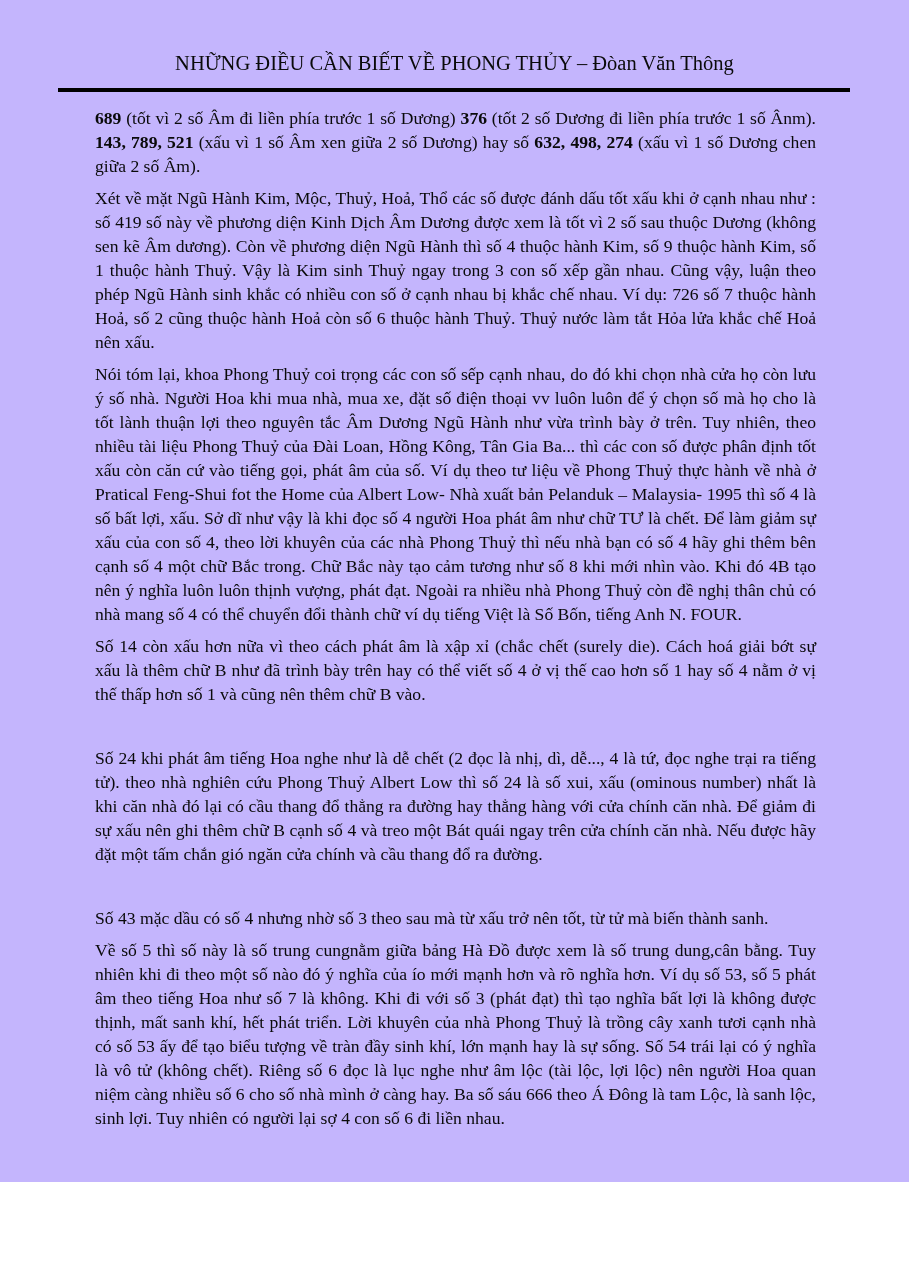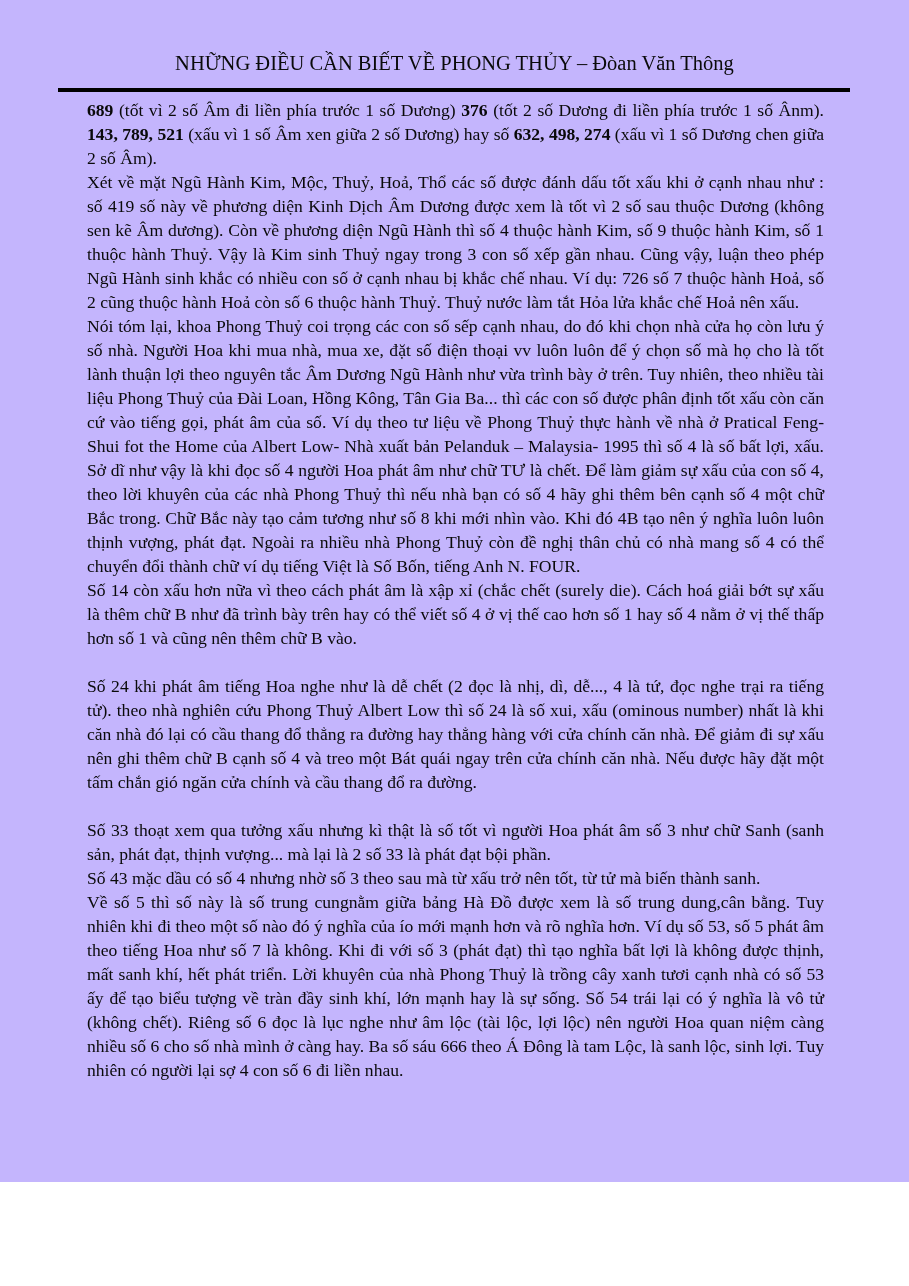--- a/index.html
+++ b/index.html
@@ -37,21 +37,21 @@
   .body-text {
     position: absolute;
     top: 98px;
     left: 87px;
     width: 737px;
     font-size: 17.6px;
     line-height: 24px;
     text-align: justify;
   }
   .body-text p.para {
-    margin: 0;
+    margin: 8px;
     padding: 0;
   }
   .body-text p.spacer {
     margin: 0;
     padding: 0;
     height: 24px;
   }
   .body-text b {
     font-weight: bold;
   }
@@ -71,18 +71,17 @@
   <div class="header-title">NHỮNG ĐIỀU CẦN BIẾT VỀ PHONG THỦY – Đòan Văn Thông</div>
   <div class="header-rule"></div>
   <div class="body-text">
       <p class="para"><b>689</b><span> (tốt vì 2 số Âm đi liền phía trước 1 số Dương) </span><b>376</b><span> (tốt 2 số Dương đi liền phía trước 1 số Ânm). </span><b>143, 789, 521</b><span> (xấu vì 1 số Âm xen giữa 2 số Dương) hay số </span><b>632, 498, 274</b><span> (xấu vì 1 số Dương chen giữa 2 số Âm).</span></p>
       <p class="para"><span>Xét về mặt Ngũ Hành Kim, Mộc, Thuỷ, Hoả, Thổ các số được đánh dấu tốt xấu khi ở cạnh nhau như : số 419 số này về phương diện Kinh Dịch Âm Dương được xem là tốt vì 2 số sau thuộc Dương (không sen kẽ Âm dương). Còn về phương diện Ngũ Hành thì số 4 thuộc hành Kim, số 9 thuộc hành Kim, số 1 thuộc hành Thuỷ. Vậy là Kim sinh Thuỷ ngay trong 3 con số xếp gần nhau. Cũng vậy, luận theo phép Ngũ Hành sinh khắc có nhiều con số ở cạnh nhau bị khắc chế nhau. Ví dụ: 726 số 7 thuộc hành Hoả, số 2 cũng thuộc hành Hoả còn số 6 thuộc hành Thuỷ. Thuỷ nước làm tắt Hỏa lửa khắc chế Hoả nên xấu.</span></p>
       <p class="para"><span>Nói tóm lại, khoa Phong Thuỷ coi trọng các con số sếp cạnh nhau, do đó khi chọn nhà cửa họ còn lưu ý số nhà. Người Hoa khi mua nhà, mua xe, đặt số điện thoại vv luôn luôn để ý chọn số mà họ cho là tốt lành thuận lợi theo nguyên tắc Âm Dương Ngũ Hành như vừa trình bày ở trên. Tuy nhiên, theo nhiều tài liệu Phong Thuỷ của Đài Loan, Hồng Kông, Tân Gia Ba... thì các con số được phân định tốt xấu còn căn cứ vào tiếng gọi, phát âm của số. Ví dụ theo tư liệu về Phong Thuỷ thực hành về nhà ở Pratical Feng-Shui fot the Home của Albert Low- Nhà xuất bản Pelanduk – Malaysia- 1995 thì số 4 là số bất lợi, xấu. Sở dĩ như vậy là khi đọc số 4 người Hoa phát âm như chữ TƯ là chết. Để làm giảm sự xấu của con số 4, theo lời khuyên của các nhà Phong Thuỷ thì nếu nhà bạn có số 4 hãy ghi thêm bên cạnh số 4 một chữ Bắc trong. Chữ Bắc này tạo cảm tương như số 8 khi mới nhìn vào. Khi đó 4B tạo nên ý nghĩa luôn luôn thịnh vượng, phát đạt. Ngoài ra nhiều nhà Phong Thuỷ còn đề nghị thân chủ có nhà mang số 4 có thể chuyển đổi thành chữ ví dụ tiếng Việt là Số Bốn, tiếng Anh N. FOUR.</span></p>
       <p class="para"><span>Số 14 còn xấu hơn nữa vì theo cách phát âm là xập xỉ (chắc chết (surely die). Cách hoá giải bớt sự xấu là thêm chữ B như đã trình bày trên hay có thể viết số 4 ở vị thế cao hơn số 1 hay số 4 nằm ở vị thế thấp hơn số 1 và cũng nên thêm chữ B vào.</span></p>
       <p class="spacer"></p>
       <p class="para"><span>Số 24 khi phát âm tiếng Hoa nghe như là dễ chết (2 đọc là nhị, dì, dễ..., 4 là tứ, đọc nghe trại ra tiếng tử). theo nhà nghiên cứu Phong Thuỷ Albert Low thì số 24 là số xui, xấu (ominous number) nhất là khi căn nhà đó lại có cầu thang đổ thẳng ra đường hay thẳng hàng với cửa chính căn nhà. Để giảm đi sự xấu nên ghi thêm chữ B cạnh số 4 và treo một Bát quái ngay trên cửa chính căn nhà. Nếu được hãy đặt một tấm chắn gió ngăn cửa chính và cầu thang đổ ra đường.</span></p>
       <p class="spacer"></p>
-      <p class="para"><span>Số 33 thoạt xem qua tưởng xấu nhưng kì thật là số tốt vì người Hoa phát âm số 3 như chữ Sanh (sanh sản, phát đạt, thịnh vượng... mà lại là 2 số 33 là phát đạt bội phần.</span></p>
       <p class="para"><span>Số 43 mặc dầu có số 4 nhưng nhờ số 3 theo sau mà từ xấu trở nên tốt, từ tử mà biến thành sanh.</span></p>
       <p class="para"><span>Về số 5 thì số này là số trung cungnằm giữa bảng Hà Đồ được xem là số trung dung,cân bằng. Tuy nhiên khi đi theo một số nào đó ý nghĩa của ío mới mạnh hơn và rõ nghĩa hơn. Ví dụ số 53, số 5 phát âm theo tiếng Hoa như số 7 là không. Khi đi với số 3 (phát đạt) thì tạo nghĩa bất lợi là không được thịnh, mất sanh khí, hết phát triển. Lời khuyên của nhà Phong Thuỷ là trồng cây xanh tươi cạnh nhà có số 53 ấy để tạo biểu tượng về tràn đầy sinh khí, lớn mạnh hay là sự sống. Số 54 trái lại có ý nghĩa là vô tử (không chết). Riêng số 6 đọc là lục nghe như âm lộc (tài lộc, lợi lộc) nên người Hoa quan niệm càng nhiều số 6 cho số nhà mình ở càng hay. Ba số sáu 666 theo Á Đông là tam Lộc, là sanh lộc, sinh lợi. Tuy nhiên có người lại sợ 4 con số 6 đi liền nhau.</span></p>
     </div>
   <div class="page-number">62</div>
 </div>
 
 </body></html>

